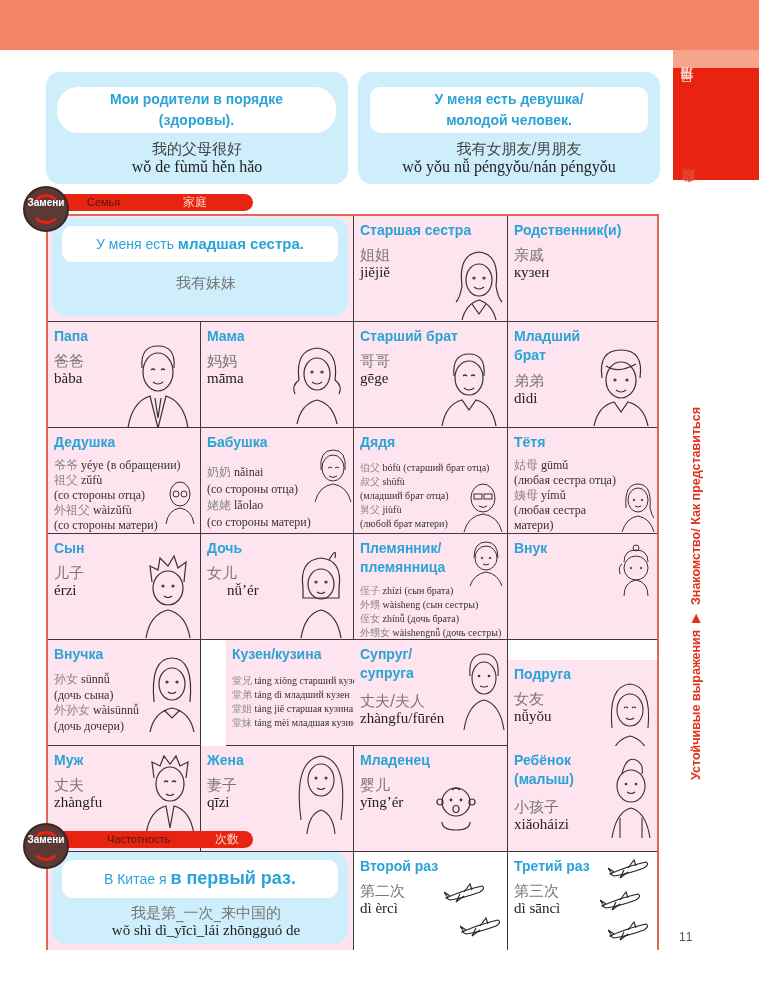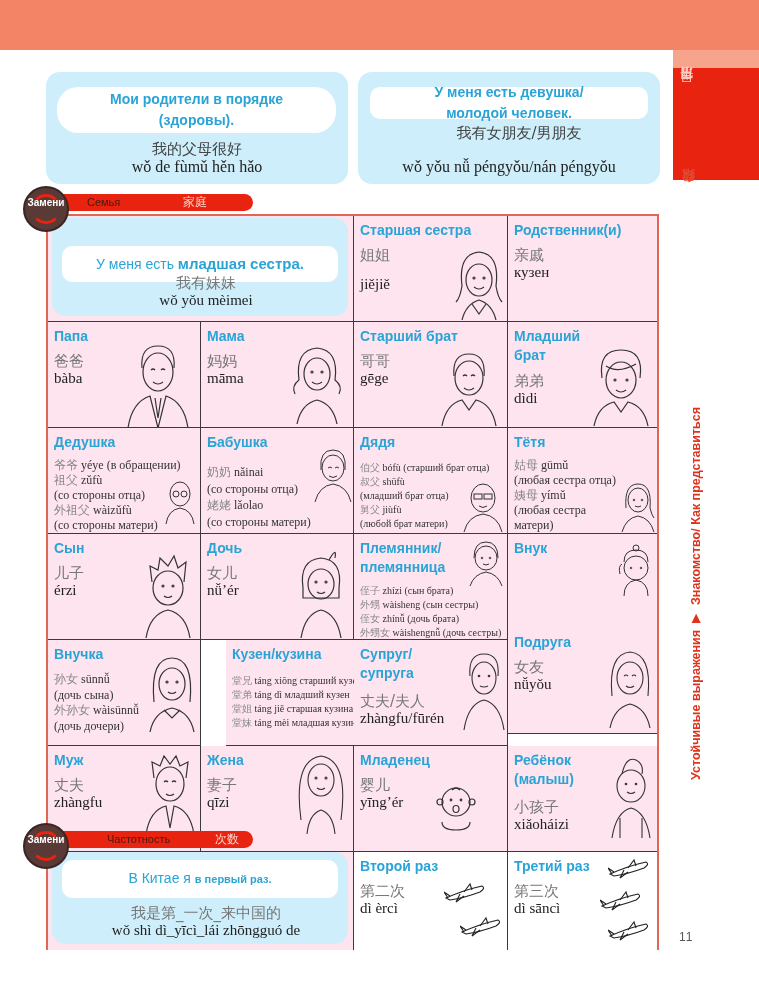--- a/index.html
+++ b/index.html
@@ -60,44 +60,43 @@
   <div class="bubble" style="left:46px;top:72px;width:302px;height:112px;">
     <div class="inner" style="left:11px;top:15px;width:279px;height:46px;flex-direction:column;border-radius:21px;">
       <span>Мои родители в порядке</span>
       <span>(здоровы).</span>
     </div>
     <div class="cn" style="top:68px;">我的父母很好</div>
     <div class="py" style="top:86px;">wǒ de fùmǔ hěn hǎo</div>
   </div>
 
   <div class="bubble" style="left:358px;top:72px;width:302px;height:112px;">
-    <div class="inner" style="left:12px;top:15px;width:278px;height:32px;flex-direction:column;">
+    <div class="inner" style="left:12px;top:15px;width:278px;height:46px;flex-direction:column;">
       <span>У меня есть девушка/</span>
       <span>молодой человек.</span>
     </div>
-    <div class="cn" style="top:52px;padding-left:20px;">我有女朋友/男朋友</div>
+    <div class="cn" style="top:68px;padding-left:20px;">我有女朋友/男朋友</div>
     <div class="py" style="top:86px;">wǒ yǒu nǚ péngyǒu/nán péngyǒu</div>
   </div>
 
   <div class="grid-frame">
 
     <div class="cell" style="left:0;top:0;width:306px;height:106px;background:#fde4ef;">
       <div class="bubble" style="left:4px;top:2px;width:296px;height:98px;">
-        <div class="inner" style="left:10px;top:28px;width:276px;height:36px;">
+        <div class="inner" style="left:10px;top:8px;width:276px;height:36px;">
           <span><span style="font-weight:normal;">У меня есть </span><span style="font-size:15px;">младшая сестра.</span></span>
         </div>
         <div class="cn" style="top:56px;">我有妹妹</div>
-        <div class="py" style="top:74px;">wǒ yǒu mèimei</div>
       </div>
     </div>
 
     <div class="cell" style="left:306px;top:0;width:154px;height:106px;">
       <div class="title">Старшая сестра</div>
       <div class="cn" style="top:30px;">姐姐</div>
-      <div class="py" style="top:60px;">jiějiě</div>
+      <div class="py" style="top:48px;">jiějiě</div>
       <svg class="fig" style="left:98px;top:30px;" width="54" height="74" viewBox="0 0 54 74" fill="none" stroke="#333" stroke-width="1.2">
           <path d="M10 40 Q6 8 27 6 Q48 8 44 40 Q46 52 50 56"></path>
           <path d="M10 40 Q8 52 4 56"></path>
           <ellipse cx="27" cy="34" rx="13" ry="16"></ellipse>
           <circle cx="22" cy="32" r="1"></circle>
           <circle cx="32" cy="32" r="1"></circle>
           <path d="M22 41 Q27 45 32 41"></path>
           <path d="M10 74 Q14 58 27 54 Q40 58 44 74"></path>
           <path d="M20 58 L27 68 L34 58"></path>
         </svg>
@@ -243,21 +242,21 @@
           <ellipse cx="28" cy="36" rx="15" ry="17"></ellipse>
           <circle cx="23" cy="34" r="1"></circle>
           <circle cx="33" cy="34" r="1"></circle>
           <path d="M24 44 Q28 47 32 44"></path>
           <path d="M6 86 Q10 62 28 58 Q46 62 50 86"></path>
         </svg>
     </div>
     <div class="cell" style="left:153px;top:318px;width:153px;height:106px;">
       <div class="title">Дочь</div>
       <div class="cn" style="top:30px;">女儿</div>
-      <div class="py" style="top:48px;">nǚ’ér</div>
+      <div class="py" style="top:48px;margin-left:20px;">nǚ’ér</div>
       <svg class="fig" style="left:92px;top:8px;" width="56" height="96" viewBox="0 0 56 96" fill="none" stroke="#333" stroke-width="1.2">
           <path d="M36 18 Q44 4 42 16"></path>
           <path d="M10 46 Q6 18 28 16 Q50 18 46 46 L46 56 L10 56 Z"></path>
           <ellipse cx="28" cy="42" rx="13" ry="15"></ellipse>
           <circle cx="23" cy="40" r="1"></circle>
           <circle cx="33" cy="40" r="1"></circle>
           <path d="M24 50 Q28 53 32 50"></path>
           <path d="M8 96 Q12 72 28 68 Q44 72 48 96"></path>
         </svg>
     </div>
@@ -324,21 +323,21 @@
       <div class="py" style="top:70px;">zhàngfu/fūrén</div>
       <svg class="fig" style="left:108px;top:10px;" width="44" height="80" viewBox="0 0 44 80" fill="none" stroke="#333" stroke-width="1.1">
           <path d="M8 26 Q6 4 22 4 Q38 4 36 26"></path>
           <ellipse cx="22" cy="28" rx="12" ry="16"></ellipse>
           <circle cx="17" cy="26" r="0.8"></circle>
           <circle cx="27" cy="26" r="0.8"></circle>
           <path d="M18 36 Q22 38 26 36"></path>
           <path d="M2 80 Q6 54 22 50 Q38 54 42 80"></path>
         </svg>
     </div>
-    <div class="cell" style="left:460px;top:412px;width:149px;height:106px;border-right:none;text-align:center;">
+    <div class="cell" style="left:460px;top:444px;width:149px;height:106px;border-right:none;text-align:center;">
       <div class="title">Подруга</div>
       <div class="cn" style="top:30px;">女友</div>
       <div class="py" style="top:48px;">nǚyǒu</div>
       <svg class="fig" style="left:96px;top:16px;" width="52" height="84" viewBox="0 0 52 84" fill="none" stroke="#333" stroke-width="1.1">
           <path d="M8 52 Q4 10 26 8 Q48 10 44 52"></path>
           <ellipse cx="26" cy="34" rx="13" ry="16"></ellipse>
           <path d="M20 32 Q22 30 24 32"></path>
           <path d="M28 32 Q30 30 32 32"></path>
           <path d="M22 42 Q26 45 30 42"></path>
           <path d="M6 84 Q10 64 26 60 Q42 64 46 84"></path>
@@ -397,21 +396,21 @@
           <circle cx="28" cy="30" r="0.8"></circle>
           <path d="M19 38 Q23 41 27 38"></path>
           <path d="M4 84 Q8 58 23 54 Q38 58 42 84"></path>
           <path d="M12 84 L12 64 M34 84 L34 64"></path>
         </svg>
     </div>
 
     <div class="cell" style="left:0;top:636px;width:306px;height:98px;border-bottom:none;">
       <div class="bubble" style="left:4px;top:0px;width:296px;height:92px;">
         <div class="inner" style="left:10px;top:8px;width:276px;height:38px;">
-          <span><span style="font-weight:normal;">В Китае я </span><span style="font-size:11px;">в первый раз.</span></span>
+          <span><span style="font-weight:normal;">В Китае я </span><span style="font-size:18px;">в первый раз.</span></span>
         </div>
         <div class="cn" style="top:52px;">我是第_一次_来中国的</div>
         <div class="py" style="top:70px;">wǒ shì dì_yīcì_lái zhōngguó de</div>
       </div>
     </div>
     <div class="cell white" style="left:306px;top:636px;width:154px;height:98px;border-bottom:none;">
       <div class="title">Второй раз</div>
       <div class="cn" style="top:30px;">第二次</div>
       <div class="py" style="top:48px;">dì èrcì</div>
       <svg class="fig" style="left:90px;top:30px;" width="42" height="22" viewBox="0 0 42 22" fill="none" stroke="#222" stroke-width="1.1">

